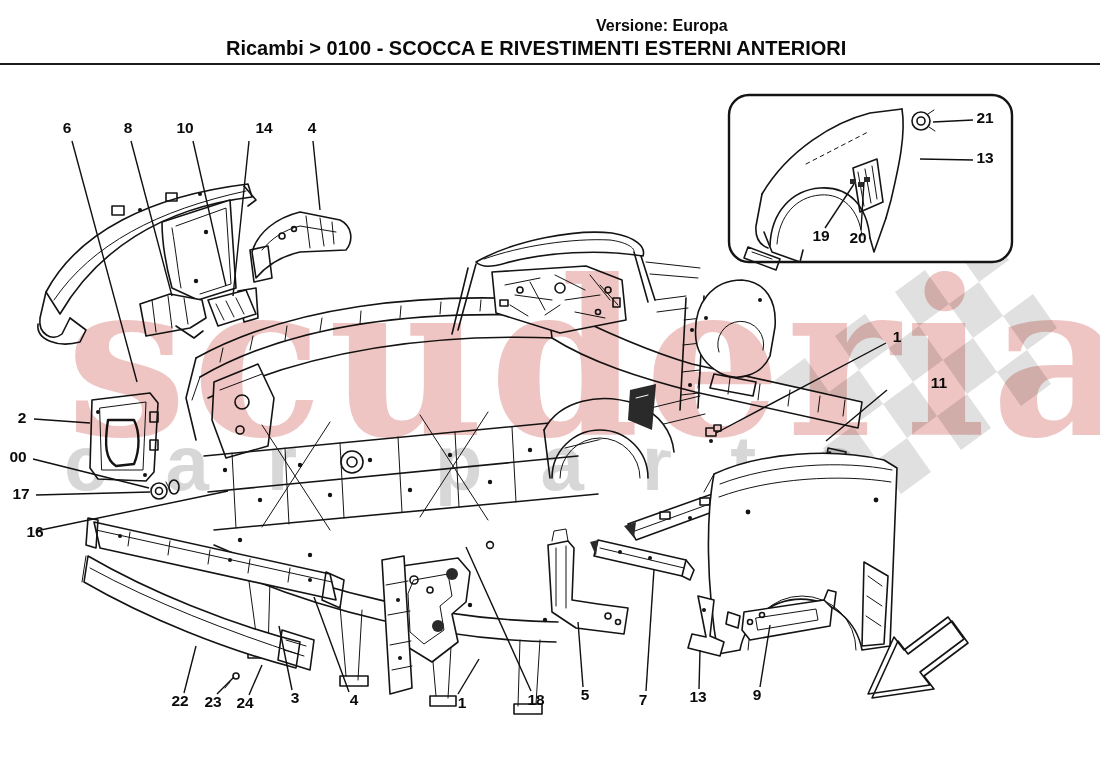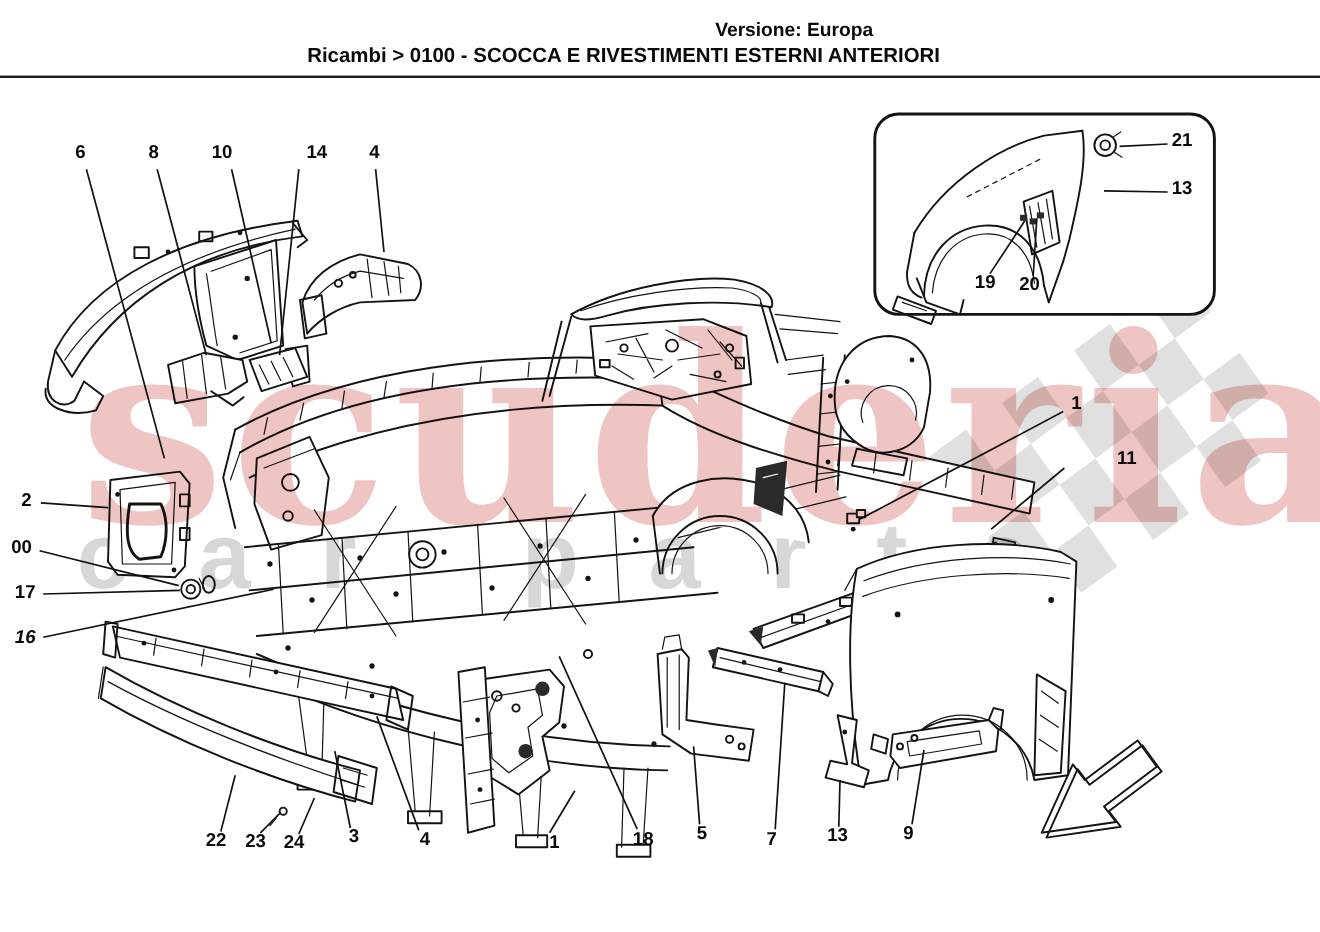--- a/index.html
+++ b/index.html
@@ -1,21 +1,21 @@
 <!DOCTYPE html>
 <html><head>
 <meta charset="utf-8">
 <style>
   html,body{margin:0;padding:0;background:#fff;}
   #page{position:relative;width:1100px;height:777px;background:#fff;overflow:hidden;
         font-family:"Liberation Sans", sans-serif;}
   
   .hdr-line{position:absolute;font-weight:bold;color:#0a0a0a;white-space:nowrap;}
   #hdr-version{top:6px;left:596px;font-size:16px;}
-  #hdr-breadcrumb{top:26px;left:256px;font-size:17px;}
+  #hdr-breadcrumb{top:26px;left:226px;font-size:20px;}
   #hdr-rule{position:absolute;top:52px;left:0;width:1100px;height:2px;background:#1c1c1c;}
   
   #flag-layer{position:absolute;left:0;top:0;z-index:1;}
   #wm-gray{position:absolute;left:64px;top:424px;z-index:2;font-weight:bold;font-size:78px;
            letter-spacing:58px;color:#8a8a8a;opacity:.34;mix-blend-mode:multiply;
            white-space:nowrap;line-height:1;pointer-events:none;}
   #art{position:absolute;left:0;top:0;z-index:3;}
   #leaders{position:absolute;left:0;top:0;z-index:4;}
   #callout-layer{position:absolute;left:0;top:0;width:1100px;height:777px;z-index:5;pointer-events:none;}
   .callout{position:absolute;transform:translate(-50%,-50%);font-weight:bold;font-size:15.5px;
@@ -350,21 +350,21 @@
     </svg>
   <div id="callout-layer">
       <div class="callout" style="left: 67px; top: 128px;">6</div>
       <div class="callout" style="left: 128px; top: 128px;">8</div>
       <div class="callout" style="left: 185px; top: 128px;">10</div>
       <div class="callout" style="left: 264px; top: 128px;">14</div>
       <div class="callout" style="left: 312px; top: 128px;">4</div>
       <div class="callout" style="left: 22px; top: 418px;">2</div>
       <div class="callout" style="left: 18px; top: 457px;">00</div>
       <div class="callout" style="left: 21px; top: 494px;">17</div>
-      <div class="callout" style="left: 21px; top: 532px; font-style: italic;">16</div>
+      <div class="callout" style="left: 35px; top: 532px;">16</div>
       <div class="callout" style="left: 180px; top: 701px;">22</div>
       <div class="callout" style="left: 213px; top: 702px;">23</div>
       <div class="callout" style="left: 245px; top: 703px;">24</div>
       <div class="callout" style="left: 295px; top: 698px;">3</div>
       <div class="callout" style="left: 354px; top: 700px;">4</div>
       <div class="callout" style="left: 462px; top: 703px;">1</div>
       <div class="callout" style="left: 536px; top: 700px; text-align: center;">18</div>
       <div class="callout" style="left: 585px; top: 695px;">5</div>
       <div class="callout" style="left: 643px; top: 700px;">7</div>
       <div class="callout" style="left: 698px; top: 697px;">13</div>

